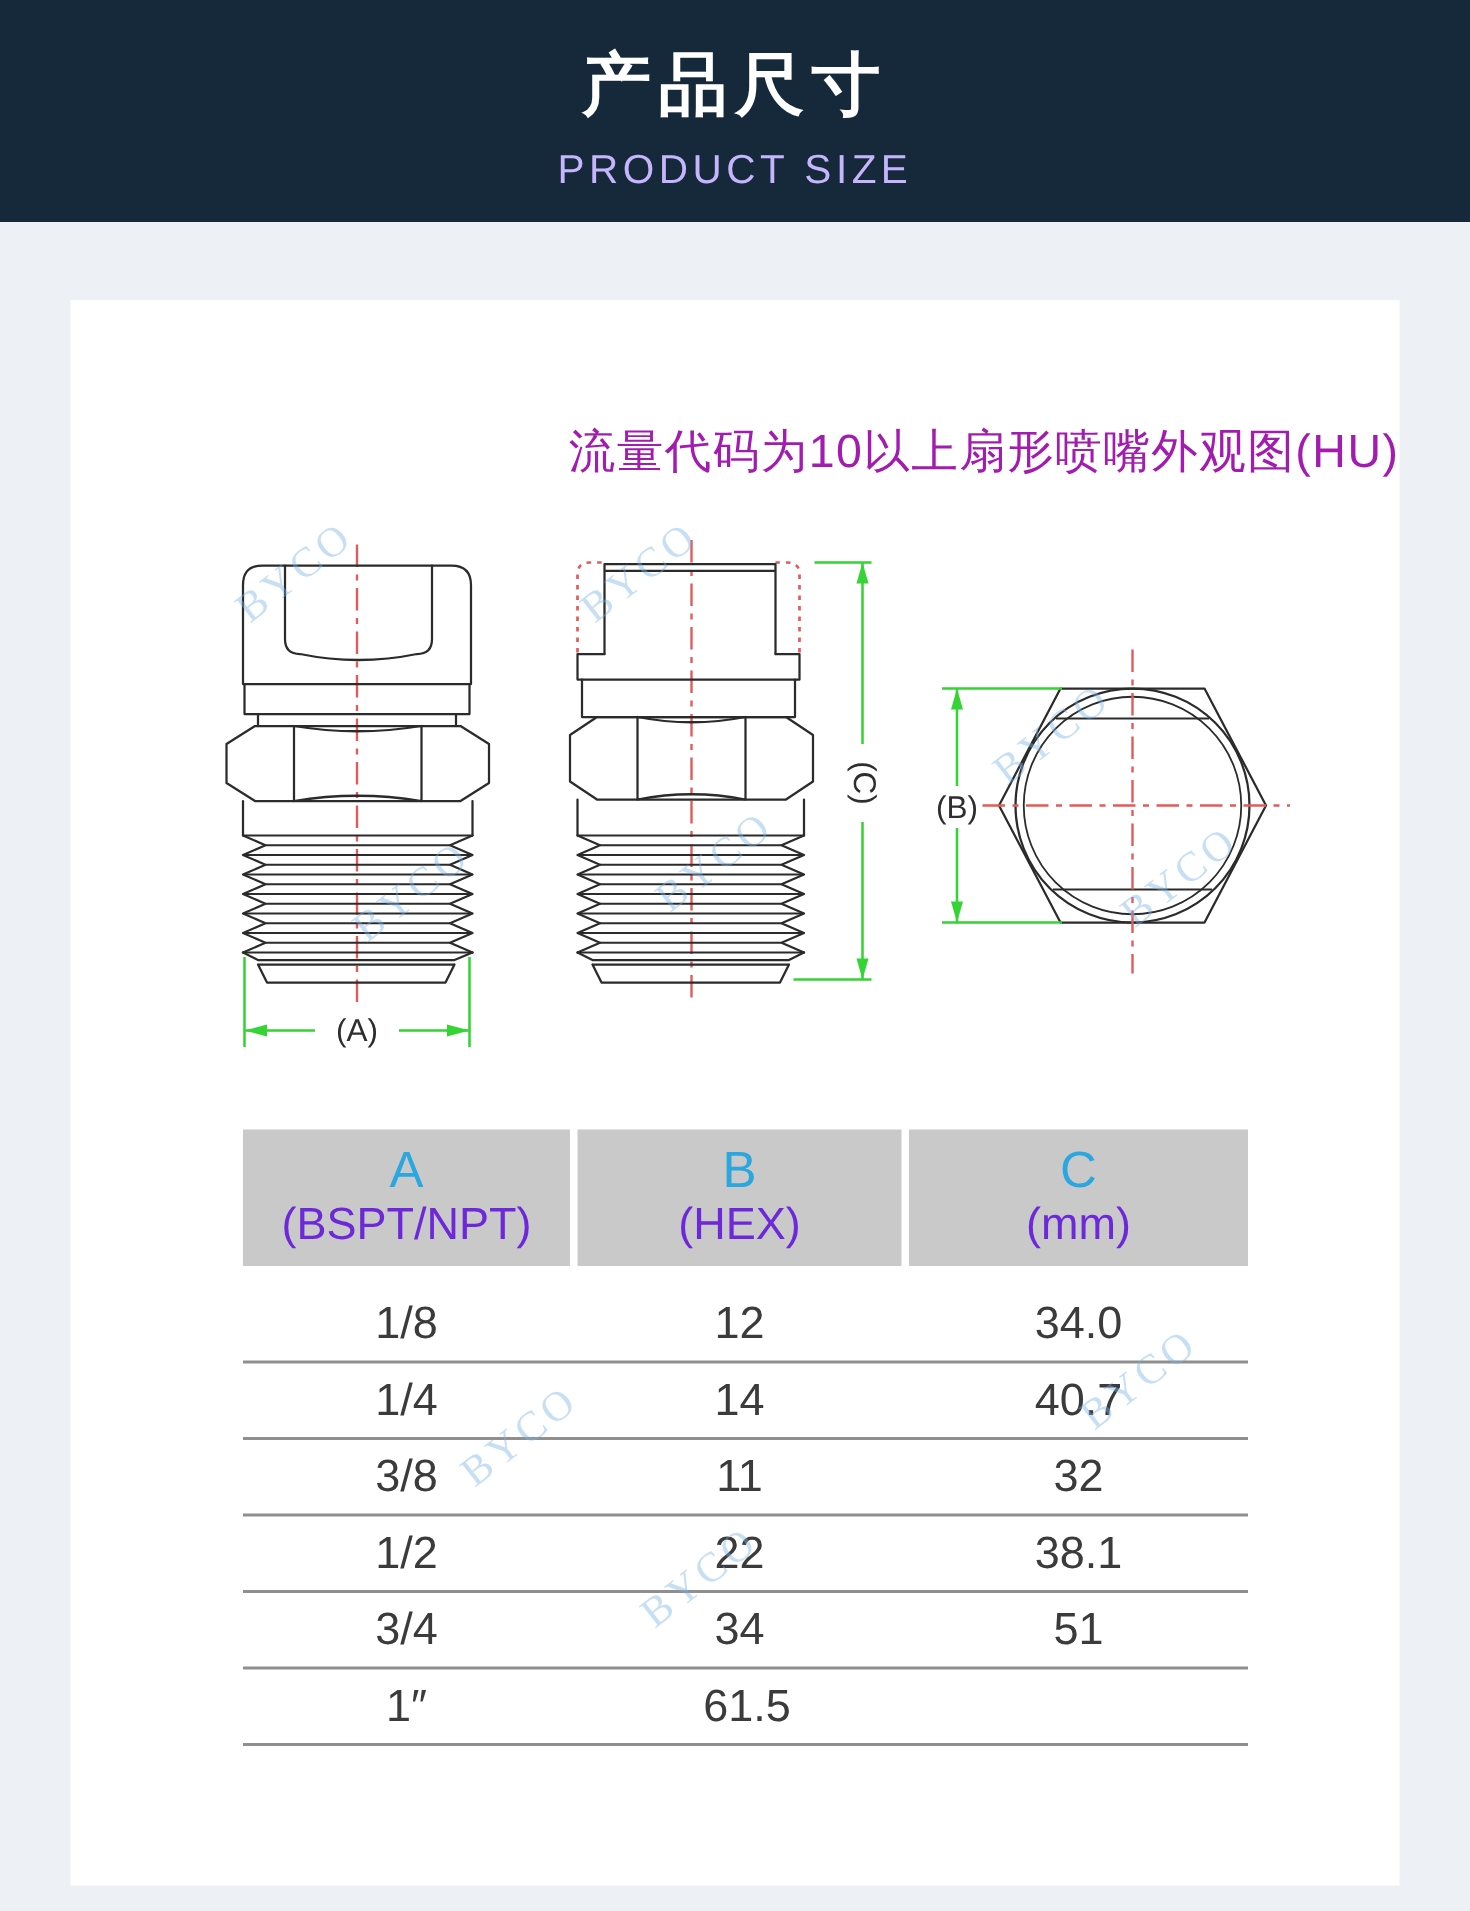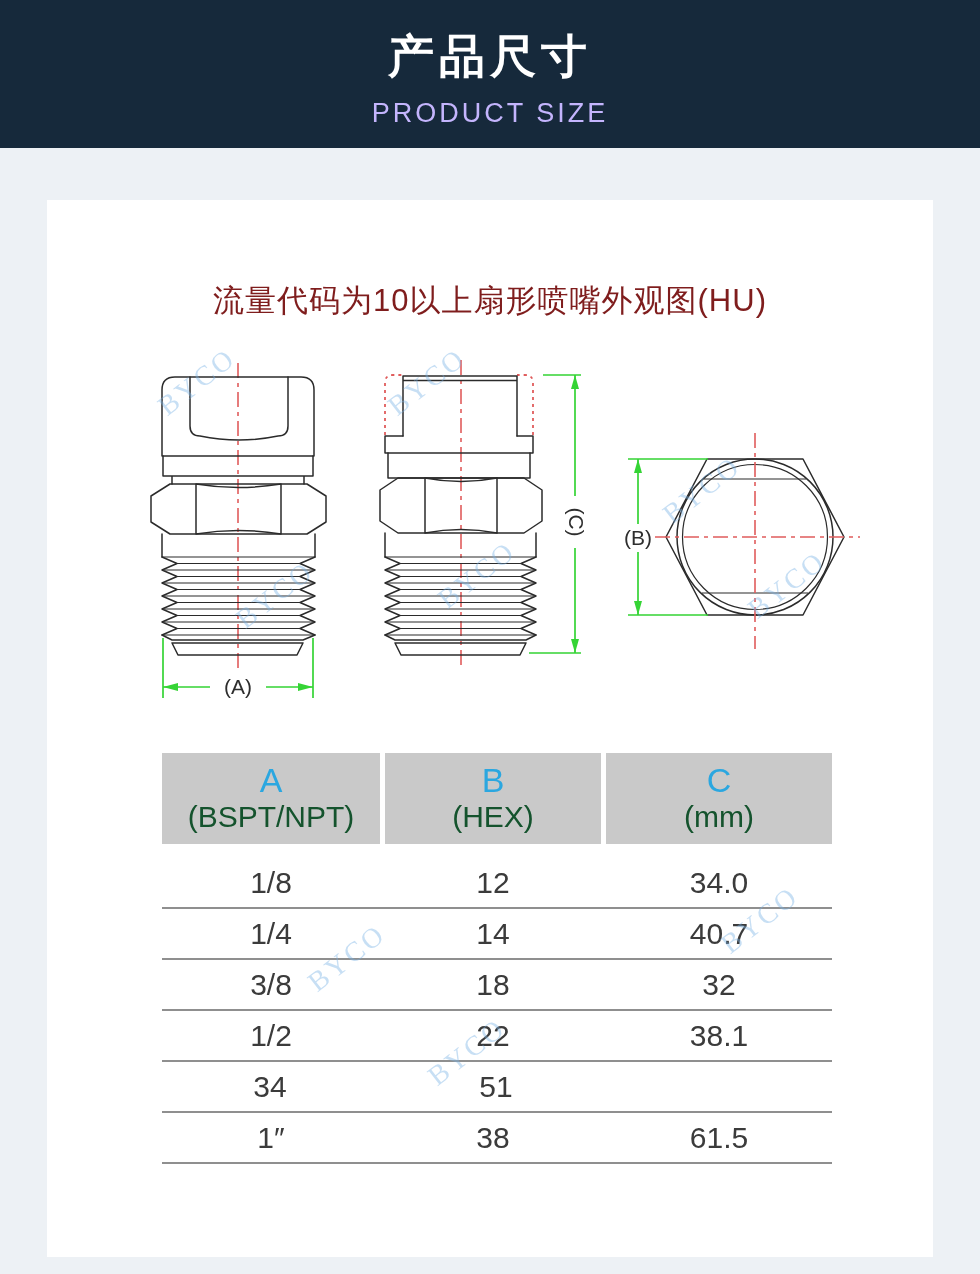--- a/index.html
+++ b/index.html
@@ -22,22 +22,22 @@
     margin-top: 10px;
   }
   .card {
     position: relative;
     width: 886px; height: 1057px;
     margin: 52px auto 17px auto;
     background: #ffffff;
   }
   .card-title {
     position: absolute; top: 80px; left: 0; width: 100%;
-    margin: 0; text-align: center;
-    font-size: 31px; font-weight: 500; color: #7f1d1d; letter-spacing: 1px;
+    margin: 0; text-align: right;
+    font-size: 31px; font-weight: 500; color: #a21caf; letter-spacing: 1px;
   }
   .drawing {
     position: absolute; top: 150px; left: 0;
     width: 886px; height: 360px;
   }
   .drawing .ink   { stroke: #2b2b2b; stroke-width: 1.5; fill: none; stroke-linejoin: round; stroke-linecap: round; }
   .drawing .thin  { stroke: #2b2b2b; stroke-width: 1.2; fill: none; }
   .drawing .red   { stroke: #e05c5c; stroke-width: 1.6; fill: none; stroke-dasharray: 15 5 4 5; }
   .drawing .reddot{ stroke: #e05c5c; stroke-width: 1.8; fill: none; stroke-dasharray: 3 4; }
   .drawing .grn   { stroke: #35d435; stroke-width: 1.7; fill: none; }
@@ -45,21 +45,21 @@
   .drawing .dimtext { fill: #2e2e2e; font-size: 21px; font-family: "Liberation Sans", sans-serif; }
   .spec-table {
     position: absolute; top: 553px; left: 115px; width: 670px;
   }
   .thead { display: flex; gap: 5px; }
   .th {
     background: #c9c9c9; text-align: center; padding: 8px 0 9px 0; height: 91px;
   }
   .col-a { width: 218px; } .col-b { width: 216px; } .col-c { width: 226px; }
   .th .letter { font-size: 34px; line-height: 38px; color: #2ba7e0; }
-  .th .sub    { font-size: 30px; line-height: 36px; color: #14532d; }
+  .th .sub    { font-size: 30px; line-height: 36px; color: #6d28d9; }
   .tbody { margin-top: 14px; }
   .tr {
     display: flex; gap: 5px; height: 51px; align-items: center;
     border-bottom: 2px solid #8f8f8f;
   }
   .td { text-align: center; font-size: 30px; color: #3b3b3b; }
   .wm {
     position: absolute; pointer-events: none; white-space: nowrap;
     color: rgba(122, 178, 228, 0.42);
     font-family: "Liberation Serif", serif;
@@ -170,35 +170,35 @@
           <div class="td col-b">12</div>
           <div class="td col-c">34.0</div>
         </div>
         <div class="tr">
           <div class="td col-a">1/4</div>
           <div class="td col-b">14</div>
           <div class="td col-c">40.7</div>
         </div>
         <div class="tr">
           <div class="td col-a">3/8</div>
-          <div class="td col-b">18</div>
+          <div class="td col-b">11</div>
           <div class="td col-c">32</div>
         </div>
         <div class="tr">
           <div class="td col-a">1/2</div>
           <div class="td col-b">22</div>
           <div class="td col-c">38.1</div>
         </div>
         <div class="tr">
+          <div class="td col-a">3/4</div>
           <div class="td col-b">34</div>
           <div class="td col-c">51</div>
         </div>
         <div class="tr">
           <div class="td col-a">1″</div>
-          <div class="td col-b">38</div>
           <div class="td col-c">61.5</div>
         </div>
       </div>
     </div>
 
     <span class="wm" style="left:150px; top:182px;">BYCO</span>
     <span class="wm" style="left:228px; top:395px;">BYCO</span>
     <span class="wm" style="left:380px; top:182px;">BYCO</span>
     <span class="wm" style="left:430px; top:375px;">BYCO</span>
     <span class="wm" style="left:655px; top:290px;">BYCO</span>

